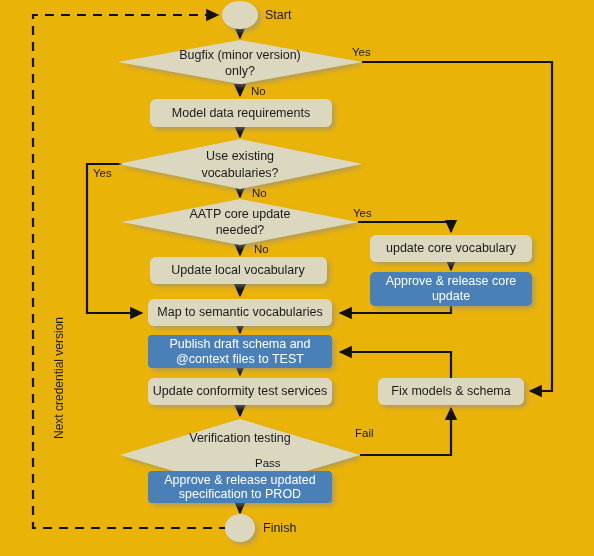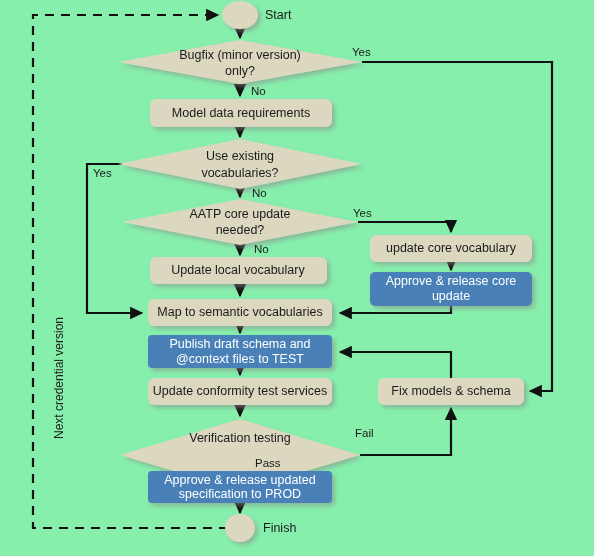--- a/index.html
+++ b/index.html
@@ -8,21 +8,21 @@
     padding: 0;
     background: #ffffff;
   }
   body {
     font-family: "Liberation Sans", sans-serif;
   }
   #canvas {
     position: relative;
     width: 594px;
     height: 556px;
-    background: #86efac;
+    background: #eab308;
     overflow: hidden;
   }
   #flow-svg {
     position: absolute;
     top: 0;
     left: 0;
     width: 594px;
     height: 556px;
   }
   .node-text {

